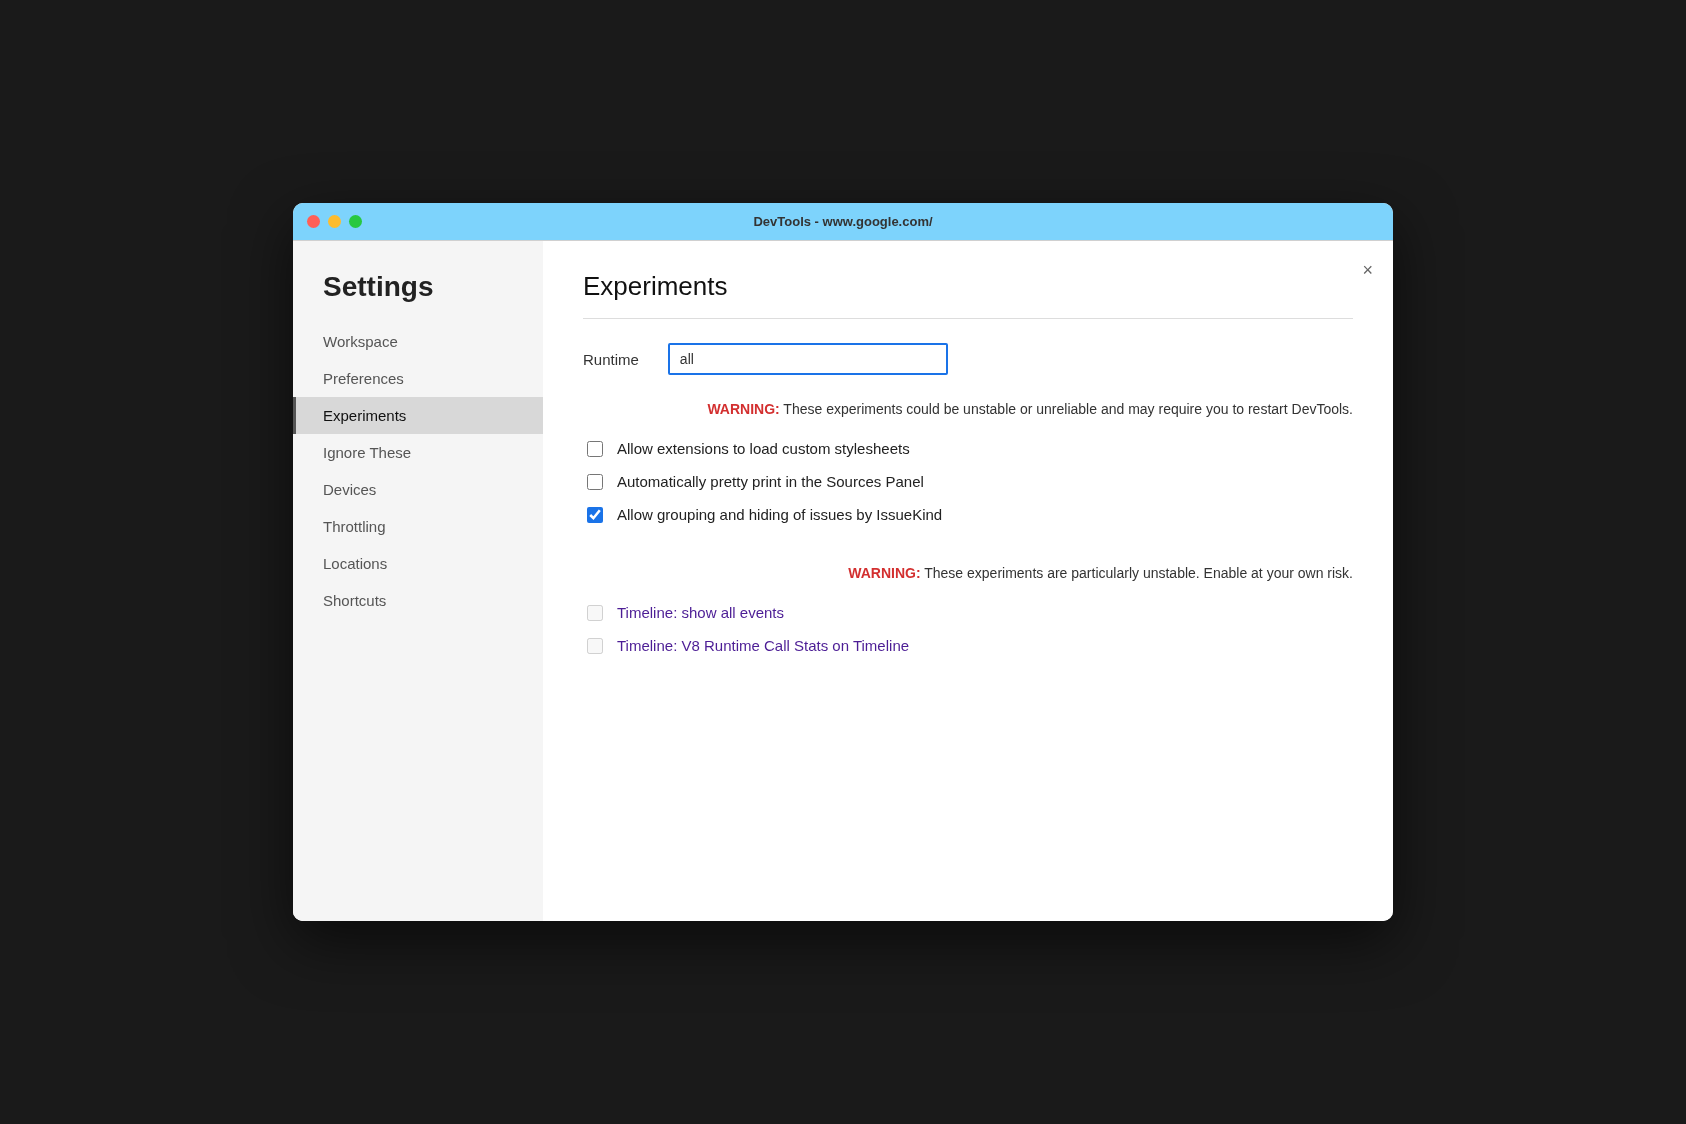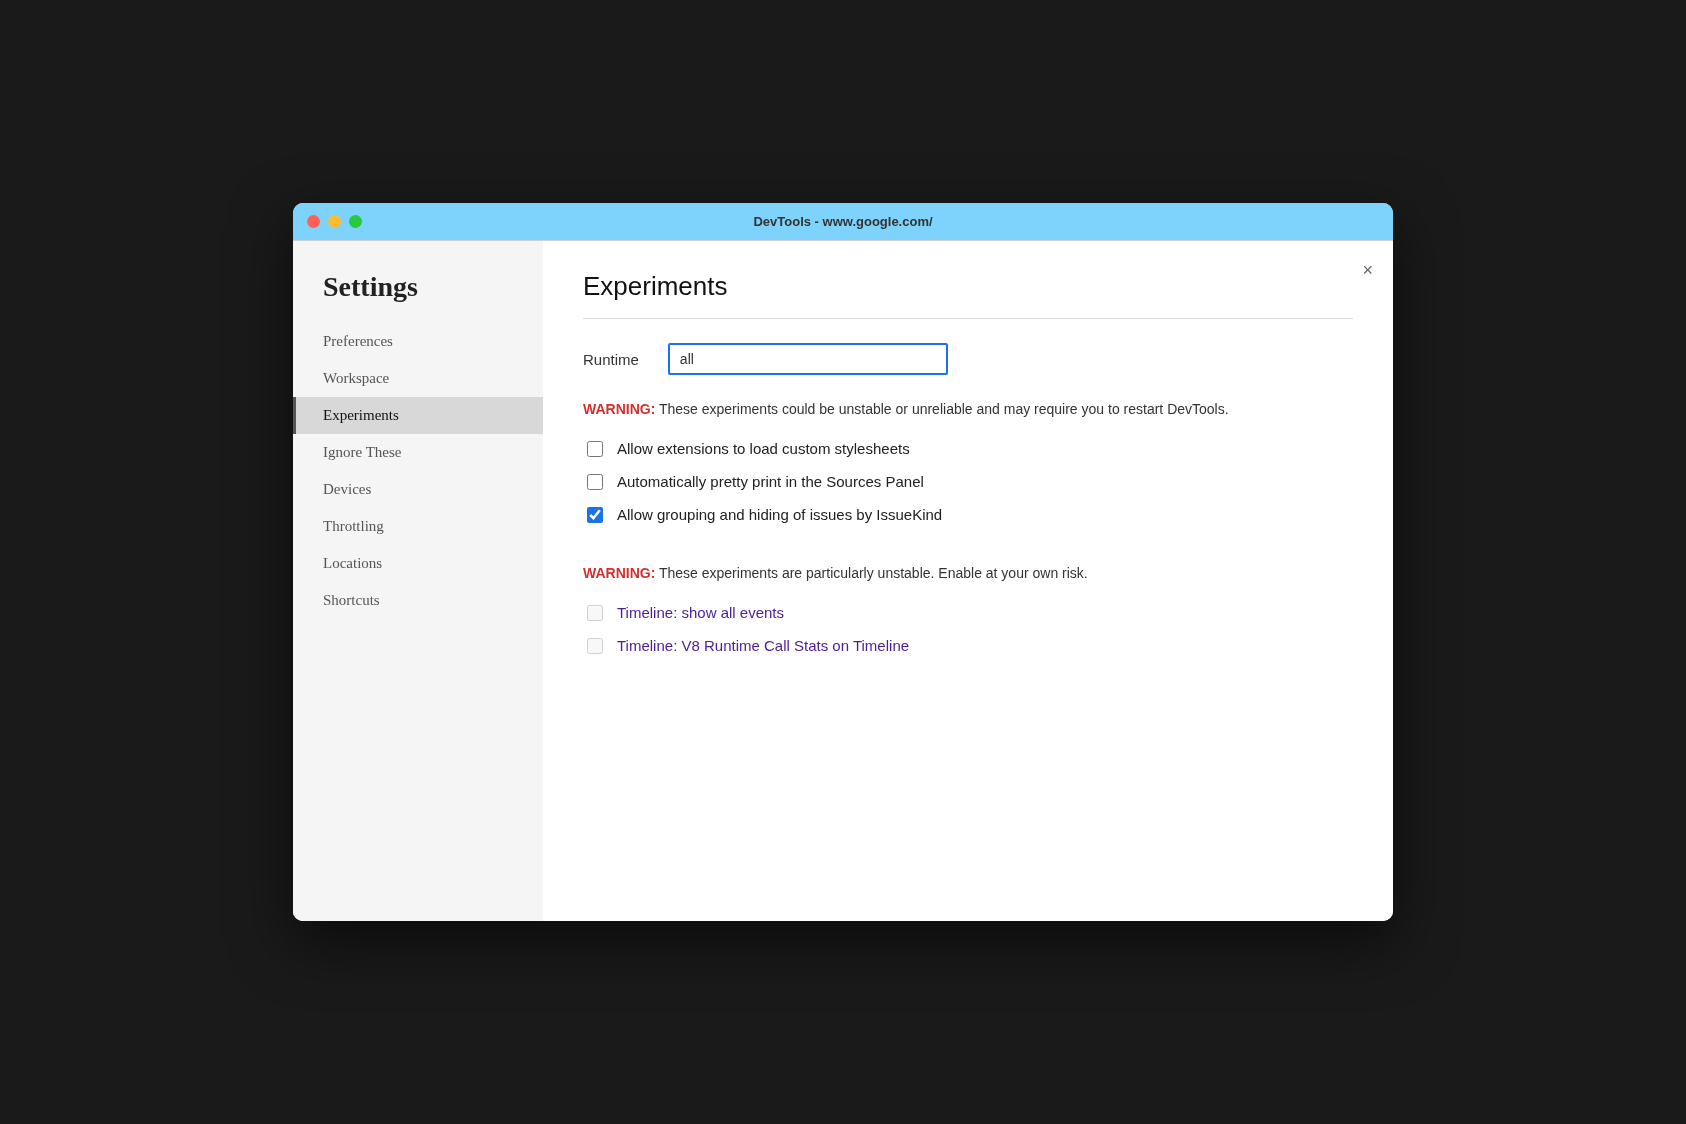--- a/index.html
+++ b/index.html
@@ -61,21 +61,20 @@
       display: flex;
       background: white;
       height: 680px;
     }
 
     .sidebar {
       width: 250px;
       background: #f5f5f5;
       padding: 30px 0;
       flex-shrink: 0;
-      font-family: Liberation Serif, serif;
     }
 
     .sidebar-title {
       font-size: 28px;
       font-weight: 600;
       color: #222;
       padding: 0 30px 20px 30px;
     }
 
     .sidebar-nav {
@@ -162,20 +161,21 @@
     }
 
     .warning-block {
       margin-bottom: 20px;
     }
 
     .warning-text {
       font-size: 14px;
       color: #333;
       line-height: 1.5;
+      text-align: right;
     }
 
     .warning-label {
       color: #d32f2f;
       font-weight: 600;
     }
 
     .checkbox-item {
       display: flex;
       align-items: center;
@@ -222,24 +222,24 @@
     </div>
     <span class="titlebar-title">DevTools - www.google.com/</span>
   </div>
 
   <div class="window-body">
 
     <div class="sidebar">
       <div class="sidebar-title">Settings</div>
       <ul class="sidebar-nav">
         <li class="sidebar-item">
+          <span>Workspace</span>
+        </li>
+        <li class="sidebar-item">
           <span>Preferences</span>
-        </li>
-        <li class="sidebar-item">
-          <span>Workspace</span>
         </li>
         <li class="sidebar-item active">
           <span>Experiments</span>
         </li>
         <li class="sidebar-item">
           <span>Ignore These</span>
         </li>
         <li class="sidebar-item">
           <span>Devices</span>
         </li>

